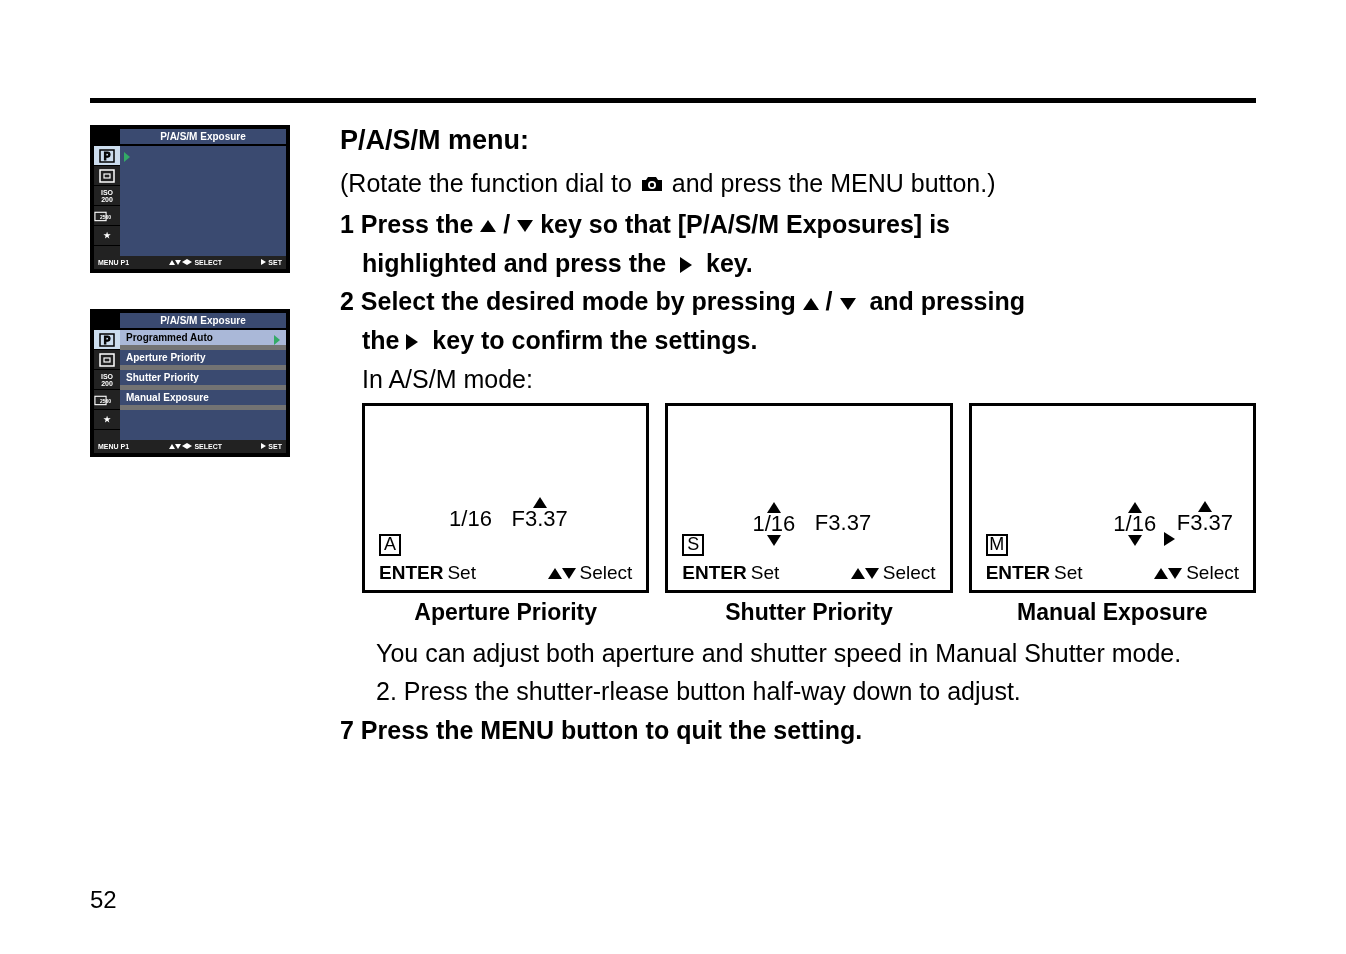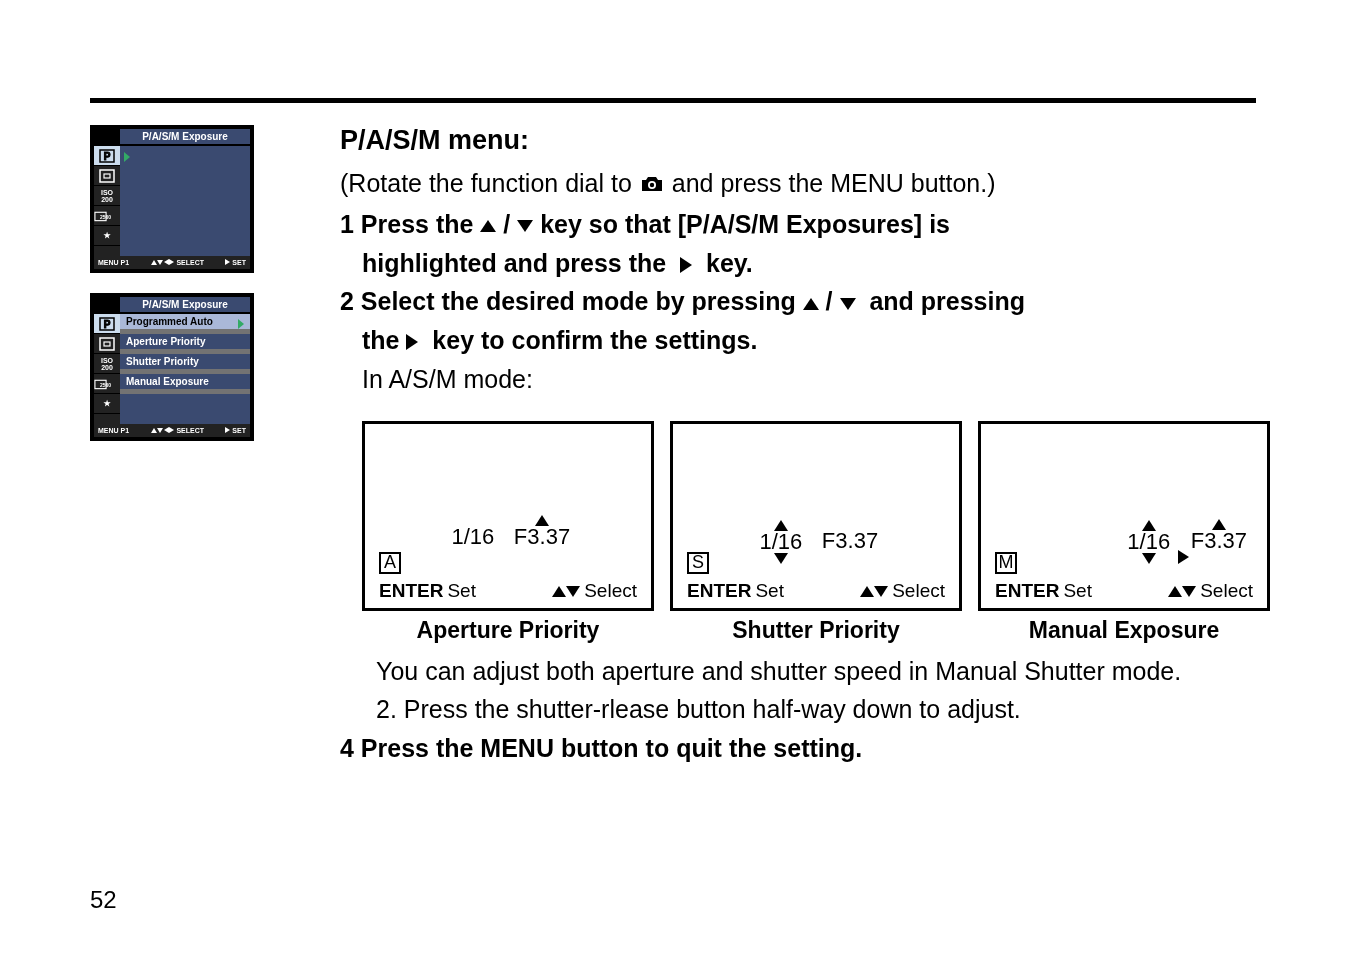--- a/index.html
+++ b/index.html
@@ -29,28 +29,28 @@
   .left-col {
     position: absolute;
     top: 125px;
     left: 90px;
     width: 200px;
   }
   .right-col {
     position: absolute;
     top: 125px;
     left: 340px;
-    right: 76px;
+    right: 90px;
   }
   .menu-screenshot {
-    width: 164px;
+    width: 200px;
     background: #000;
     color: #fff;
     padding: 4px;
-    margin-bottom: 20px;
+    margin-bottom: 36px;
     font-size: 10px;
   }
   .menu-header {
     background: #3a4a70;
     color: #fff;
     font-weight: bold;
     font-size: 10px;
     padding: 2px 0;
     text-align: center;
     margin-left: 26px;
@@ -156,21 +156,21 @@
   .tri-right { border-top: 8px solid transparent; border-bottom: 8px solid transparent; border-left: 12px solid #000; }
   .camera-icon {
     display: inline-block;
     vertical-align: middle;
   }
   .camera-icon svg { width: 26px; height: 20px; }
 
   .preview-row {
     display: flex;
     gap: 16px;
-    margin-top: 22px;
+    margin-top: 4px;
     margin-bottom: 4px;
   }
   .preview-box {
     flex: 1;
     border: 3px solid #000;
     height: 190px;
     position: relative;
   }
   .preview-inner {
     position: absolute;
@@ -446,17 +446,17 @@
     <div class="caption-row" style="padding-left:22px;">
       <div>Aperture Priority</div>
       <div>Shutter Priority</div>
       <div>Manual Exposure</div>
     </div>
 
     <div class="body-text" style="padding-left:36px;">You can adjust both aperture and shutter speed in Manual Shutter mode.</div>
 
     <div class="body-text" style="padding-left:36px;">2. Press the shutter-rlease button half-way down to adjust.</div>
 
-    <div class="bold-step">4 Press the MENU button to quit the setting.</div>
+    <div class="bold-step">7 Press the MENU button to quit the setting.</div>
   </div>
 
   <div class="page-num">52</div>
 </div>
 
 </body></html>

